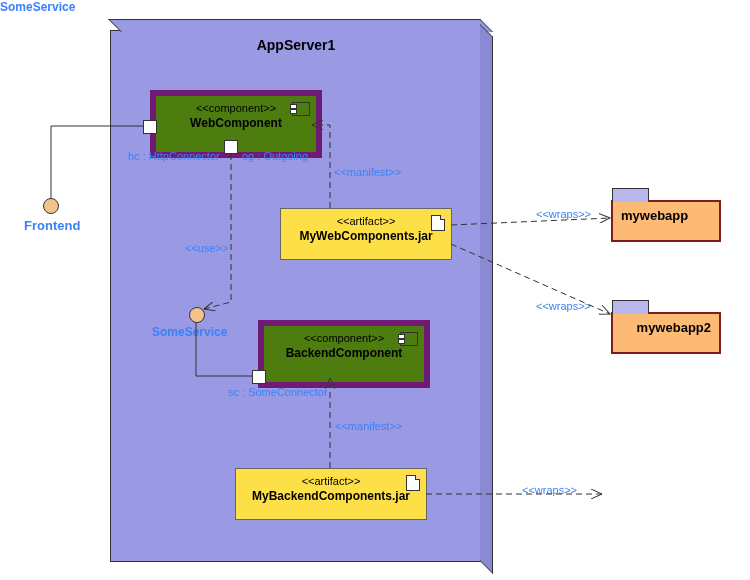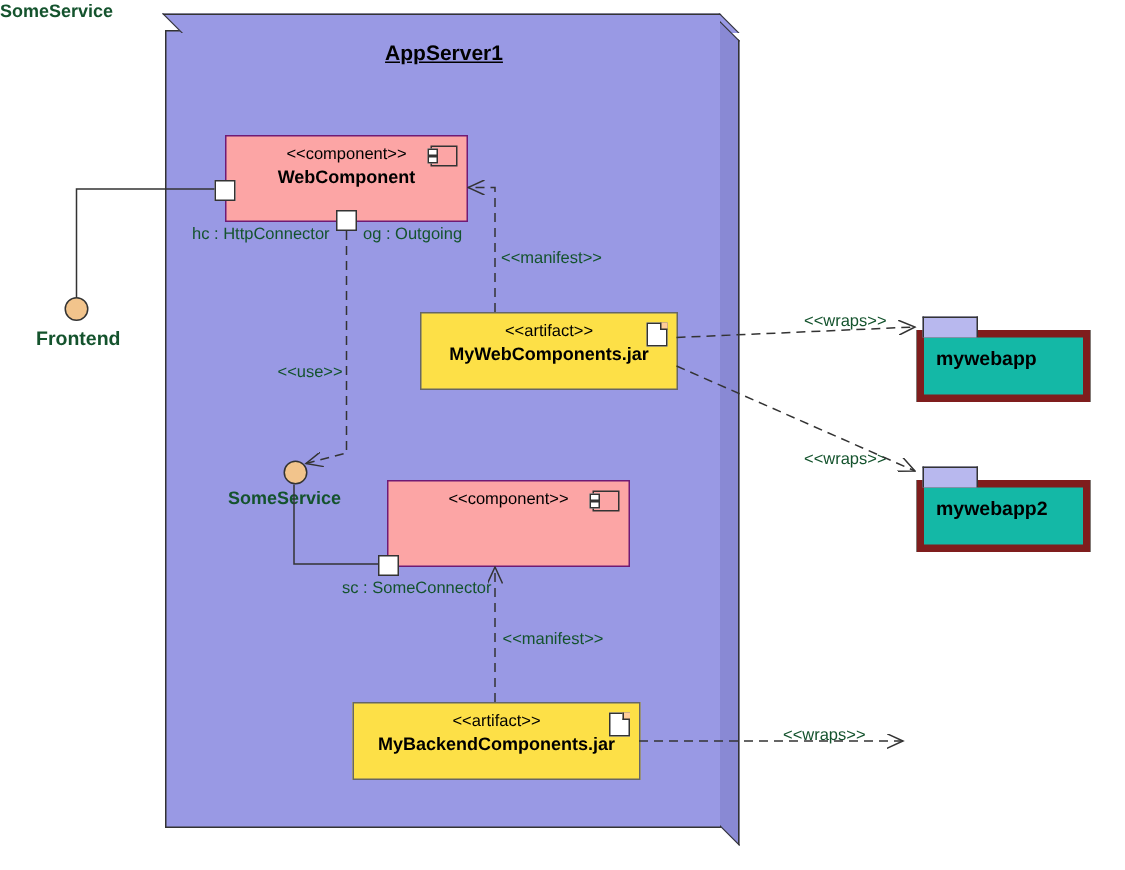--- a/index.html
+++ b/index.html
@@ -1,44 +1,44 @@
 <!DOCTYPE html>
 <html><head>
 <meta charset="utf-8">
 <style>
 body { margin:0; font-family:Arial, sans-serif; font-size:12px; }
 .canvas { position:relative; width:750px; height:580px; background:#fff; }
 .node3d { position:absolute; background:#9999E4; border:1px solid #333; }
 .node3d::before { content:''; position:absolute; top:-12px; left:10px; right:-12px; height:12px; background:#9999E4; border:1px solid #333; border-bottom:none; transform:skewX(45deg); transform-origin:bottom left; }
 .node3d::after { content:''; position:absolute; top:-7px; right:-12px; bottom:0; width:12px; background:#8989d4; border:1px solid #333; border-left:none; transform:skewY(45deg); transform-origin:top left; }
 .node-title { font-weight:bold; text-align:center; padding:6px 0 4px; font-size:14px; }
-.component { position:absolute; background:#fca5a5; border:1px solid #701a75; }
+.component { position:absolute; background:#4d7c0f; border:6px solid #701a75; }
 .stereo { text-align:center; font-size:11px; padding-top:6px; }
 .comp-name { text-align:center; font-weight:bold; font-size:12px; padding:2px 0 6px; }
 .comp-icon { position:absolute; top:6px; right:6px; width:16px; height:12px; border:1px solid #333; }
 .comp-icon::before { content:''; position:absolute; left:-3px; top:1px; width:5px; height:3px; border:1px solid #333; background:#fff; }
 .comp-icon::after { content:''; position:absolute; left:-3px; bottom:1px; width:5px; height:3px; border:1px solid #333; background:#fff; }
 .artifact { position:absolute; background:#fde047; border:1px solid #666; }
 .artifact-icon { position:absolute; top:6px; right:6px; width:12px; height:14px; border:1px solid #333; background:#fff; }
 .artifact-icon::before { content:''; position:absolute; top:-1px; right:-1px; width:4px; height:4px; background:#FFCC99; border-left:1px solid #333; border-bottom:1px solid #333; }
-.package { position:absolute; background:#14b8a6; border:5px solid #7f1d1d;margin-top:20px; }
+.package { position:absolute; background:#fdba74; border:2px solid #7f1d1d; }
 .pkg-tab { position:absolute; top:-14px; left:-1px; width:35px; height:13px; background:#B8B8EE; border:1px solid #333; border-bottom:none; }
 .pkg-name { font-weight:bold; padding:6px 8px; font-size:13px; }
 .port { position:absolute; width:12px; height:12px; background:#fff; border:1px solid #333; }
 .ball { position:absolute; width:14px; height:14px; border:1px solid #333; border-radius:50%; background:#F2C48C; }
-.lbl { position:absolute; font-size:11px; color:#14532d; white-space:nowrap; }
+.lbl { position:absolute; font-size:11px; color:#3b82f6; white-space:nowrap; }
 .frontend-lbl { font-weight:bold; font-size:13px; }
 svg.lines { position:absolute; top:0; left:0; width:750px; height:580px; pointer-events:none; }
 </style>
 </head>
 <body>
 
 <div class="canvas">
 
-  <div class="node3d" style="left:110px; top:20px; width:370px; height:530px;text-decoration:underline;">
+  <div class="node3d" style="left:110px; top:30px; width:370px; height:530px;">
     <div class="node-title">AppServer1</div>
   </div>
 
   <div class="component" style="left:150px; top:90px; width:160px; height:56px;">
     <div class="comp-icon"></div>
     <div class="stereo">&lt;&lt;component&gt;&gt;</div>
     <div class="comp-name">WebComponent</div>
   </div>
   <div class="port" style="left:143px; top:120px;"></div>
   <div class="lbl" style="left:128px; top:150px;">hc : HttpConnector</div>
@@ -47,20 +47,21 @@
 
   <div class="artifact" style="left:280px; top:208px; width:170px; height:50px;">
     <div class="artifact-icon"></div>
     <div class="stereo">&lt;&lt;artifact&gt;&gt;</div>
     <div class="comp-name">MyWebComponents.jar</div>
   </div>
 
   <div class="component" style="left:258px; top:320px; width:160px; height:56px;">
     <div class="comp-icon"></div>
     <div class="stereo">&lt;&lt;component&gt;&gt;</div>
+    <div class="comp-name">BackendComponent</div>
   </div>
   <div class="port" style="left:252px; top:370px;"></div>
   <div class="lbl" style="left:185px; top:386px;margin-left:43px;">sc : SomeConnector</div>
 
   <div class="artifact" style="left:235px; top:468px; width:190px; height:50px;">
     <div class="artifact-icon"></div>
     <div class="stereo">&lt;&lt;artifact&gt;&gt;</div>
     <div class="comp-name">MyBackendComponents.jar</div>
   </div>
 
@@ -68,21 +69,21 @@
   <div class="lbl frontend-lbl" style="left:24px; top:218px;">Frontend</div>
 
   <div class="ball" style="left:189px; top:307px;"></div>
   <div class="lbl" style="font-weight:bold; font-size:12px;">SomeService</div>
   <div class="lbl" style="font-weight:bold; font-size:12px; left:152px; top:325px;">SomeService</div>
 
   <div class="package" style="left:611px; top:200px; width:106px; height:38px;">
     <div class="pkg-tab"></div>
     <div class="pkg-name">mywebapp</div>
   </div>
-  <div class="package" style="left:611px; top:300px; width:106px; height:38px;">
+  <div class="package" style="left:611px; top:312px; width:106px; height:38px;text-align:right;">
     <div class="pkg-tab"></div>
     <div class="pkg-name">mywebapp2</div>
   </div>
 
   <div class="lbl" style="left:334px; top:166px;">&lt;&lt;manifest&gt;&gt;</div>
   <div class="lbl" style="left:185px; top:242px;">&lt;&lt;use&gt;&gt;</div>
   <div class="lbl" style="left:335px; top:420px;">&lt;&lt;manifest&gt;&gt;</div>
   <div class="lbl" style="left:536px; top:208px;">&lt;&lt;wraps&gt;&gt;</div>
   <div class="lbl" style="left:536px; top:300px;">&lt;&lt;wraps&gt;&gt;</div>
   <div class="lbl" style="left:522px; top:484px;">&lt;&lt;wraps&gt;&gt;</div>

